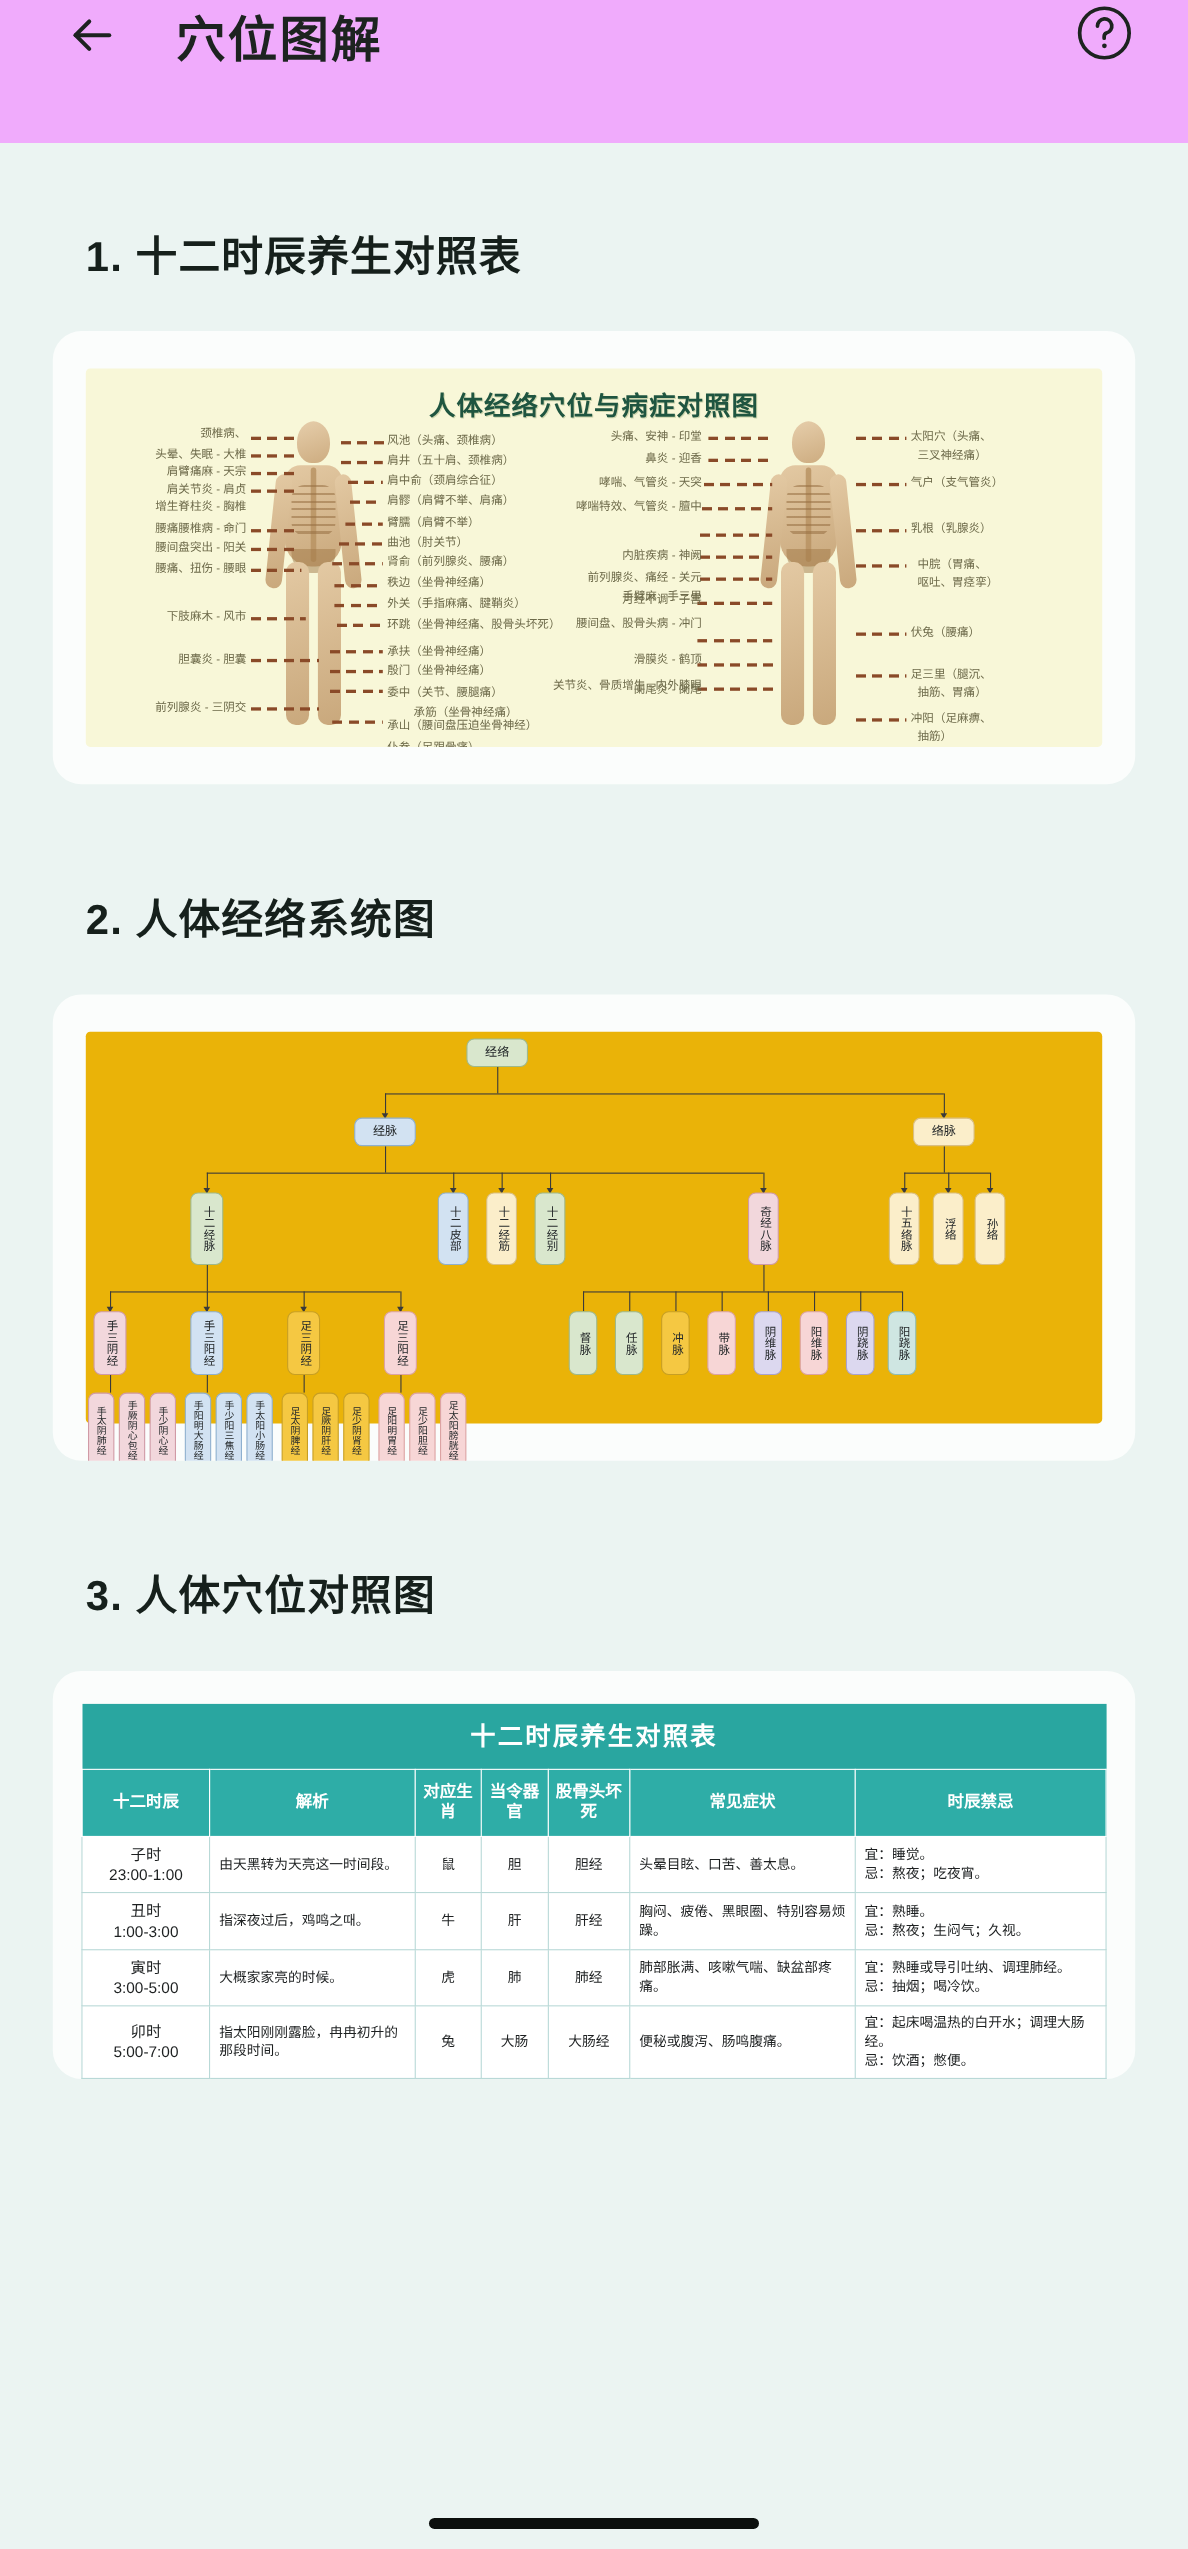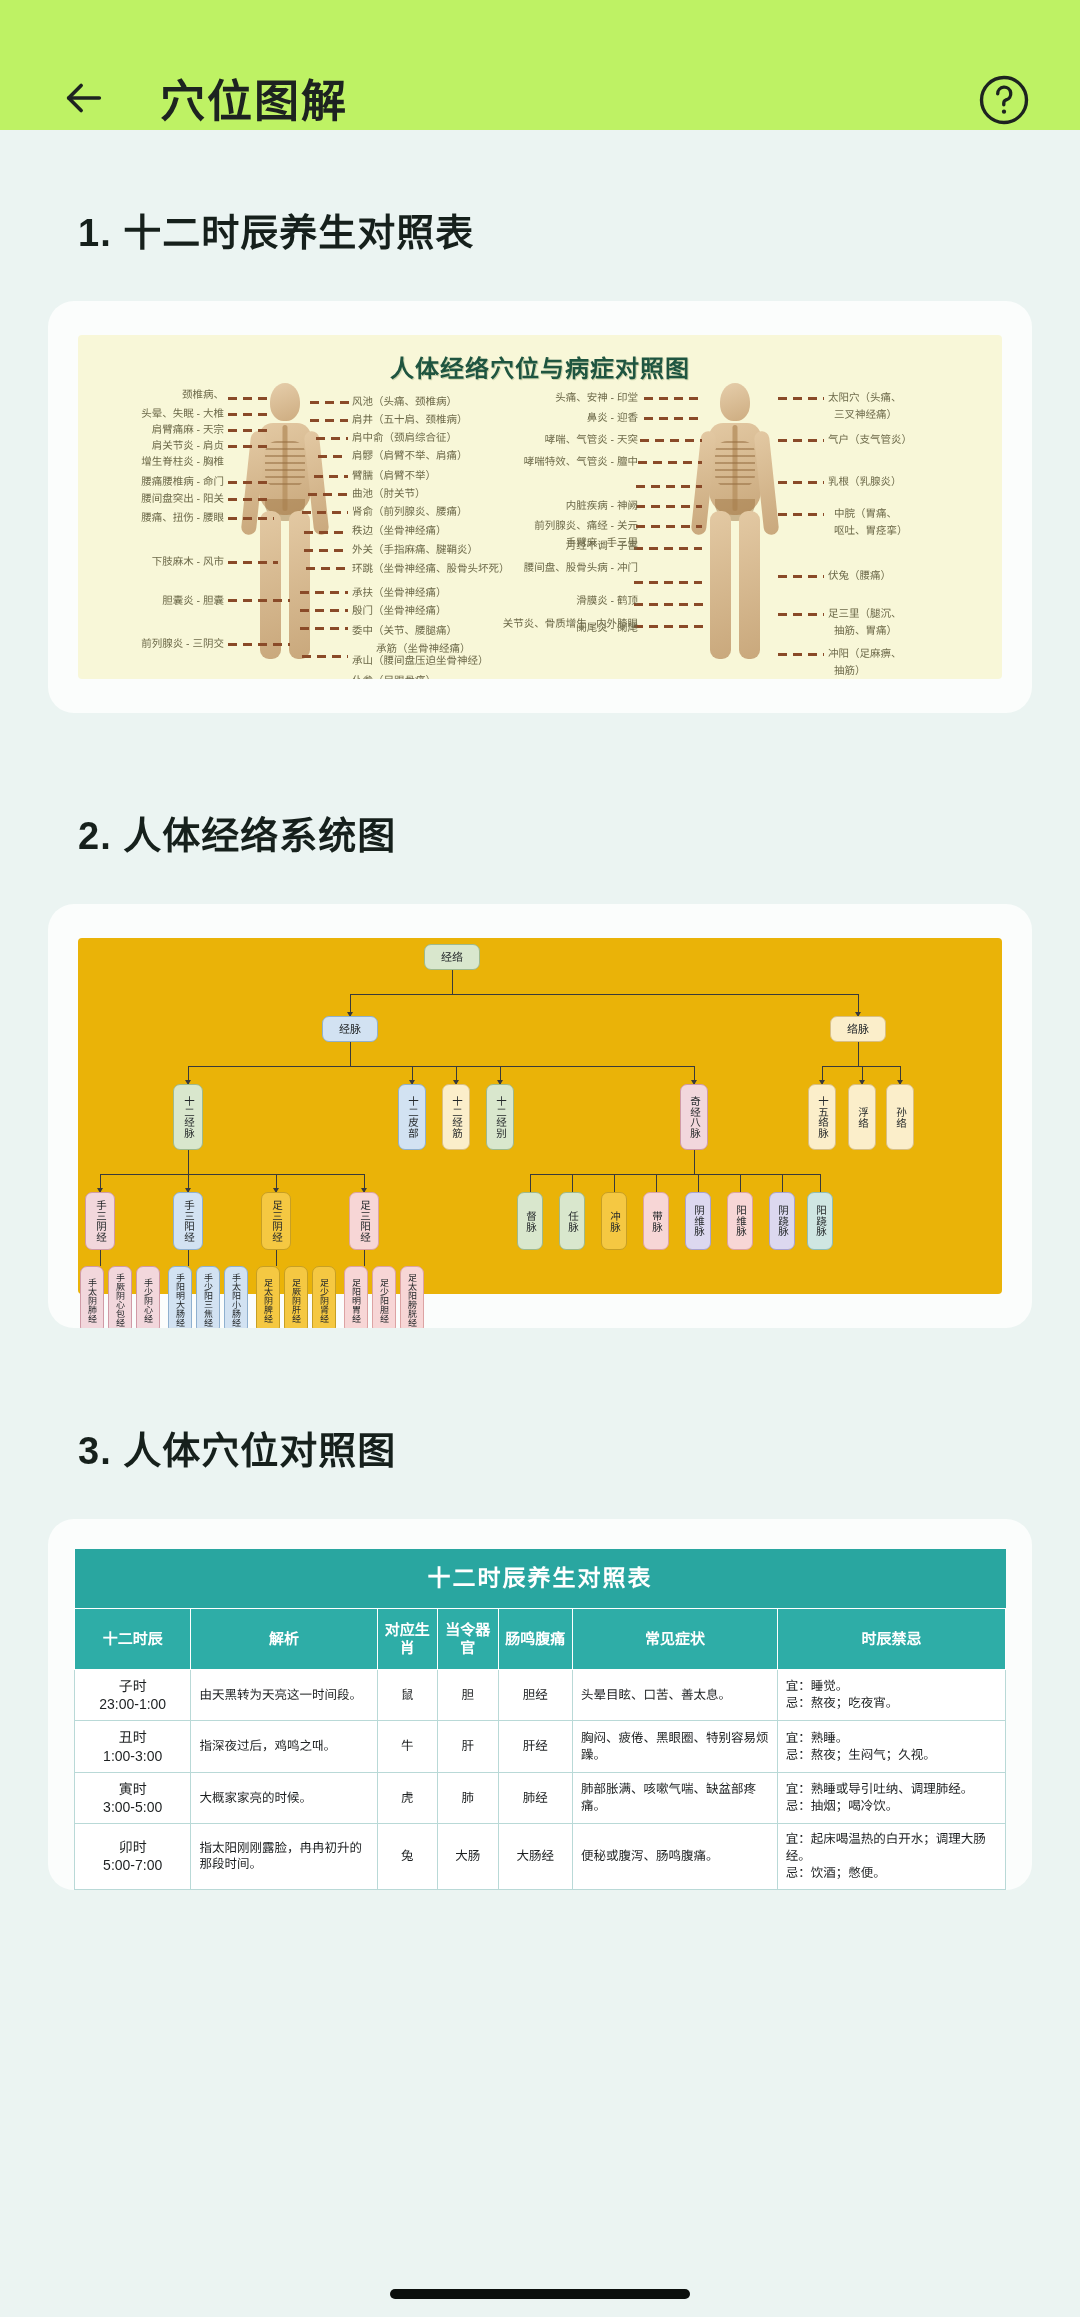--- a/index.html
+++ b/index.html
@@ -10,23 +10,23 @@
     background: #ebf4f2;
     font-family: "Liberation Sans", "DejaVu Sans", sans-serif;
     overflow: hidden;
   }
   body { position: relative; }
 
   
   .appbar {
     height: 130px;
     display: flex;
-    align-items: flex-end;
+    align-items: flex-start;
     padding: 0 46px 0 52px;
-    background: #bef264;
+    background: #f0abfc;
   }
   .back-btn {
     width: 64px; height: 64px;
     display: flex; align-items: center; justify-content: center;
     cursor: pointer;
     flex: 0 0 auto;
   }
   .back-btn svg { width: 46px; height: 46px; }
   .appbar-title {
     font-size: 45px;
@@ -520,21 +520,21 @@
       </colgroup>
       <tbody>
         <tr class="tbl-title">
           <td colspan="7">十二时辰养生对照表</td>
         </tr>
         <tr>
           <th>十二时辰</th>
           <th>解析</th>
           <th>对应生肖</th>
           <th>当令器官</th>
-          <th>肠鸣腹痛</th>
+          <th>股骨头坏死</th>
           <th>常见症状</th>
           <th>时辰禁忌</th>
         </tr>
 
         <tr>
           <td class="hour">
             <span>子时</span><br>
             <span>23:00-1:00</span>
           </td>
           <td>由天黑转为天亮这一时间段。</td>

